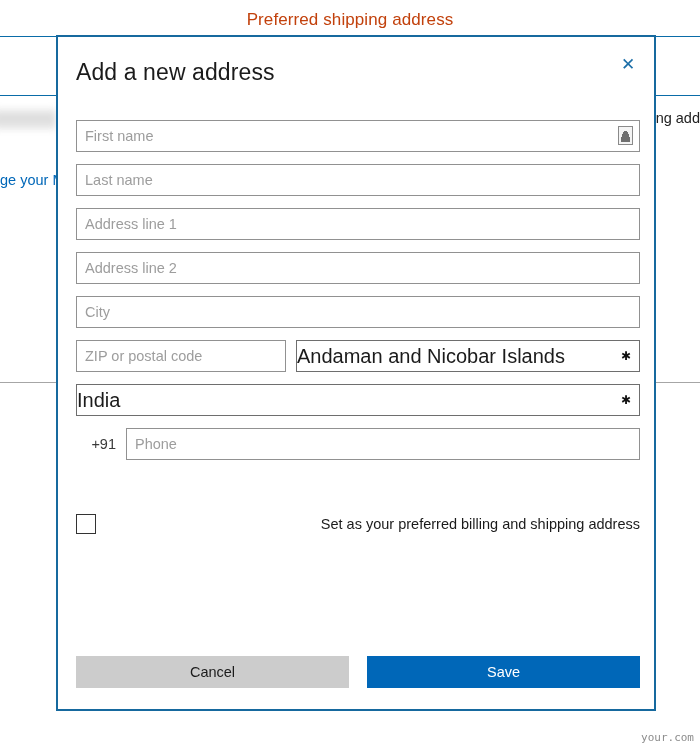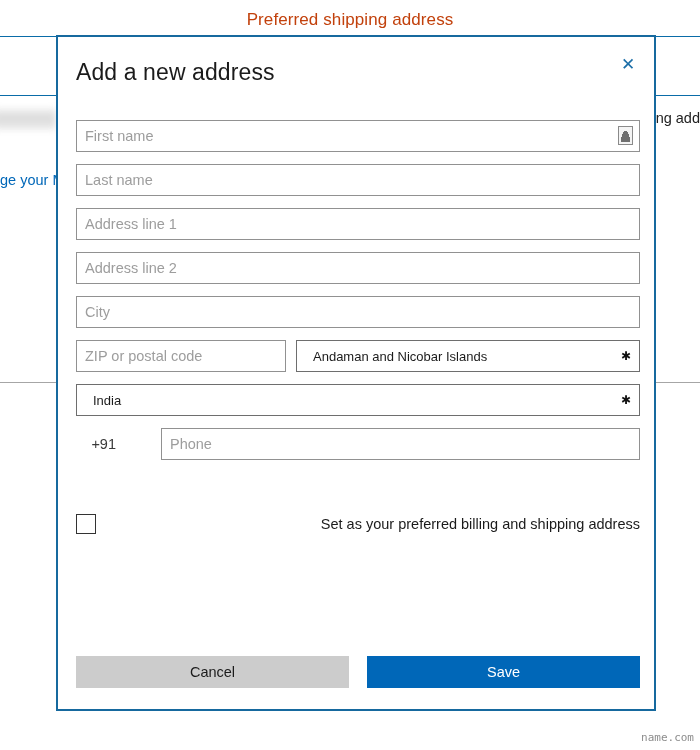--- a/index.html
+++ b/index.html
@@ -163,40 +163,40 @@
   .row-split { display: flex; gap: 10px; }
   .row-split .half-left  { width: 210px; flex: 0 0 210px; }
   .row-split .half-right { flex: 1; }
 
   .select-wrap { position: relative; width: 100%; }
   .select {
     width: 100%;
     height: 32px;
     border: 1px solid #6e6e6e;
     background: #fff;
-    font-size: 13px;
+    font-size: 20px;
     color: #1b1b1b;
-    padding: 0 28px 0 16px;
+    padding: 0 28px 0 0;
     font-family: "Liberation Sans", sans-serif;
     appearance: none;
     -webkit-appearance: none;
     outline: none;
     cursor: pointer;
   }
   .chev {
     position: absolute;
     right: 9px; top: 50%;
     transform: translateY(-50%);
     pointer-events: none;
     color: #111;
     font-size: 12px;
     line-height: 1;
   }
 
-  .phone-row { display: flex; align-items: center; margin-bottom: 12px; gap: 35px; }
+  .phone-row { display: flex; align-items: center; margin-bottom: 12px; }
   .phone-code {
     width: 50px;
     text-align: right;
     padding-right: 10px;
     font-size: 14.5px;
     color: #3a3a3a;
   }
   .phone-input { flex: 1; }
 
   .check-row {
@@ -254,21 +254,21 @@
 
   <div class="bg-text-right">ng add</div>
 
   <div class="bg-divider d1"></div>
 
   <div class="watermark">
     <span class="wm-logo"></span>
     <span class="wm-text">TheWindowsClub</span>
   </div>
 
-  <div class="footer-credit">name.com</div>
+  <div class="footer-credit">your.com</div>
 
   <div class="dialog">
 
     <button class="dialog-close">✕</button>
 
     <div class="dialog-title">Add a new address</div>
 
     <div class="form">
 
       <div class="row">

